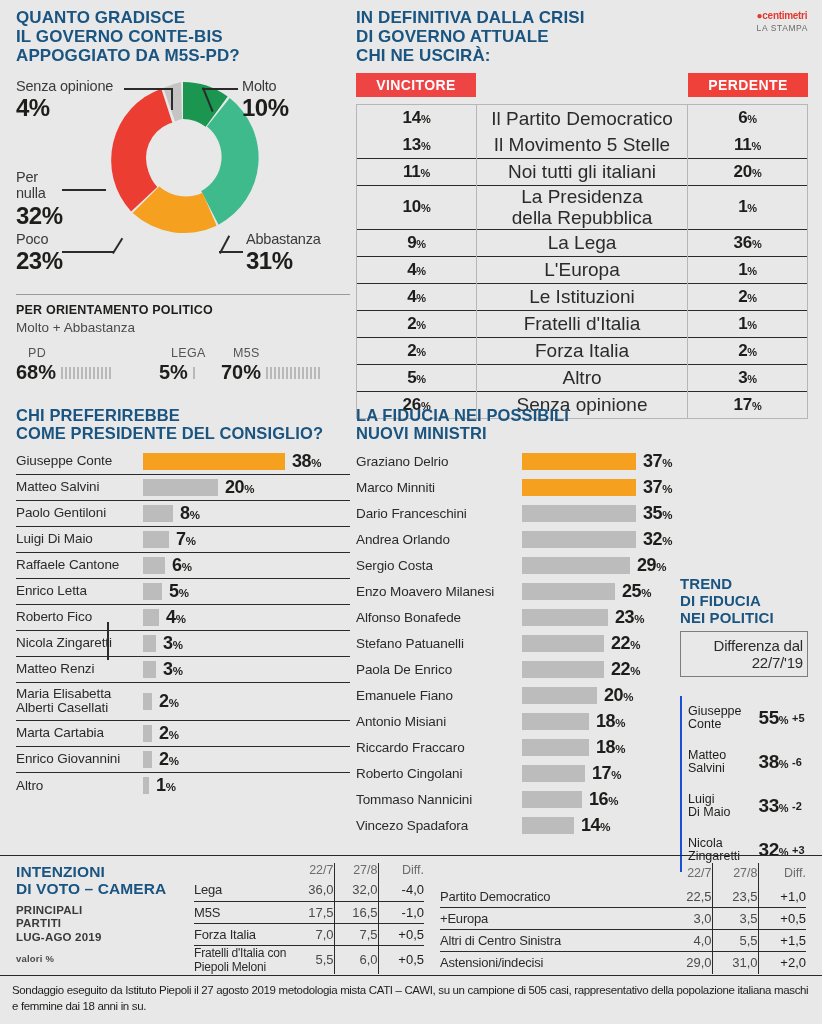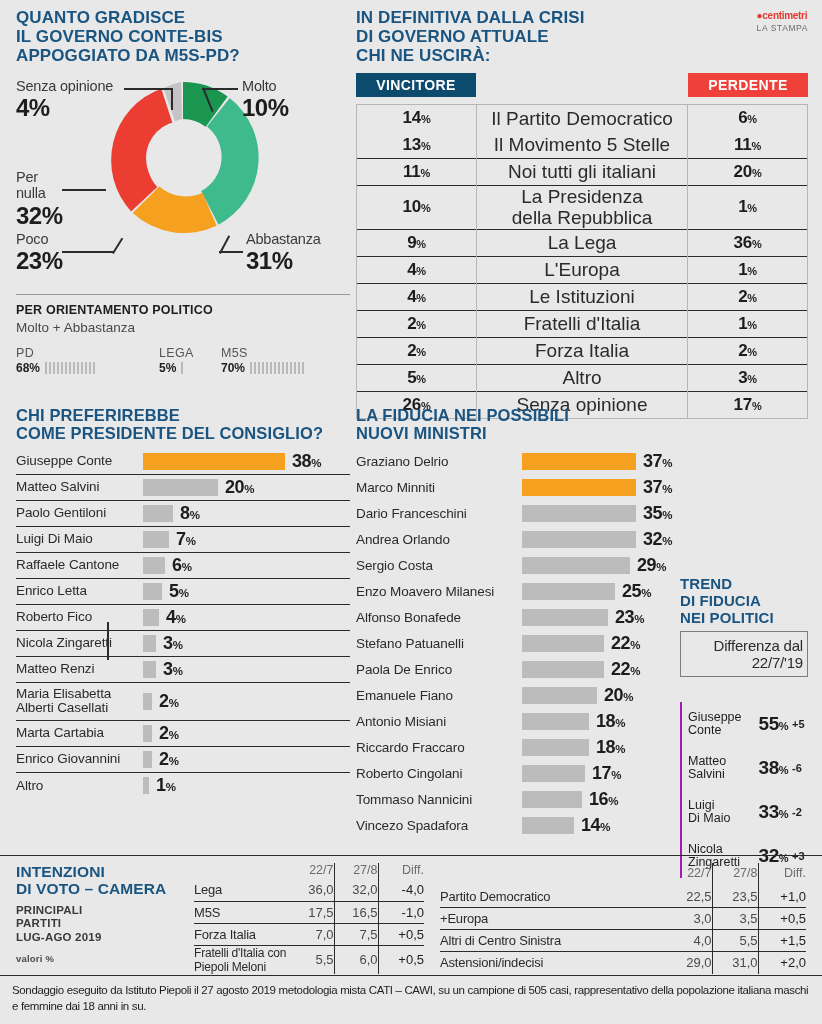--- a/index.html
+++ b/index.html
@@ -30,35 +30,35 @@
 
   .leader { position:absolute; background:#2b2b2b; }
 
   
   .blk-orient { position:absolute; left:16px; top:294px; width:334px; }
   .orient-rule { border-top:1px solid #9a9a9a; margin-bottom:8px; }
   .orient-t1 { font-size:12.5px; font-weight:bold; letter-spacing:.2px; color:#1d1d1b; }
   .orient-t2 { font-size:13.5px; color:#4a4a4a; margin-top:3px; }
   .orient-row { display:flex; margin-top:11px; align-items:flex-end; }
   .og { margin-right:0; }
-  .og .gn { font-size:12.5px; color:#555; letter-spacing:.3px; }
-  .og .gv { font-size:12px; font-weight:bold; display:flex; align-items:center; margin-top:1px; }
+  .og .gn { font-size:12.5px; color:#555; letter-spacing:.3px;margin-left:12px; }
+  .og .gv { font-size:20px; font-weight:bold; display:flex; align-items:center; margin-top:1px; }
   .bars { display:inline-block; height:12px; margin-left:5px; }
   .bars i { display:inline-block; width:2px; height:12px; background:#b9b9b9; margin-right:2px; vertical-align:top; }
 
   
   .blk-table { position:absolute; left:356px; top:8px; width:452px; }
   .brand { position:absolute; right:0; top:2px; text-align:left; }
   .brand .c1 { font-size:10px; font-weight:bold; color:#3b3b3b; letter-spacing:-.3px; }
   .brand .c1 span { color:#e03a2f; }
   .brand .c2 { font-size:8.5px; color:#6a6a6a; letter-spacing:.6px; margin-top:2px; }
 
   .tagrow { display:flex; justify-content:space-between; margin-top:8px; }
   .tag { font-size:14px; font-weight:bold; color:#fff; padding:4px 0; width:120px; text-align:center; letter-spacing:.4px; }
-  .tag.win { background:#0c4a6e; }
+  .tag.win { background:#ef4444; }
   .tag.lose { background:#ef413a; }
 
   .tbl { margin-top:7px; width:100%; border-collapse:collapse; table-layout:fixed; }
   .tbl td { padding:0; }
   .c-num { width:120px; }
   .c-mid { }
   .numbox { border-left:1px solid #b6b6b6; border-right:1px solid #b6b6b6; height:100%; }
   .trow { height:27px; }
   .trow.tall { height:34px; }
   .cellnum { text-align:center; font-size:17px; font-weight:bold; letter-spacing:-.3px; }
@@ -87,21 +87,21 @@
   .blk-pres .bname { width:127px; flex:0 0 127px; }
 
   
   .blk-min .brow { height:26px; border-bottom:none; }
   .blk-min .bname { width:166px; flex:0 0 166px; }
 
   
   .blk-trend { position:absolute; left:680px; top:576px; width:128px; }
   .blk-trend .hdg { font-size:15px; }
   .diffbox { border:1px solid #7d7d7d; font-size:15px; padding:5px 4px; margin-top:5px; text-align:right; color:#2b2b2b; letter-spacing:-.2px; }
-  .trend-list { margin-top:25px; border-left:2px solid #a21caf; padding-left:6px; }
+  .trend-list { margin-top:19px; border-left:2px solid #1d4ed8; padding-left:6px; }
   .trow2 { display:flex; align-items:center; height:44px; }
   .tname { font-size:12.5px; line-height:1.1; flex:1 1 auto; }
   .tval { font-size:19px; font-weight:bold; letter-spacing:-.5px; }
   .tval small { font-size:11px; }
   .tdelta { font-size:11px; font-weight:bold; margin-left:4px; width:16px; }
   .tickline { position:absolute; left:107px; top:622px; width:2px; height:38px; background:#2b2b2b; }
 
   
   .blk-bottom { position:absolute; left:0; top:855px; width:822px; height:110px; border-top:1.5px solid #2b2b2b; }
   .bt-inner { display:flex; padding:7px 16px 0 16px; }

